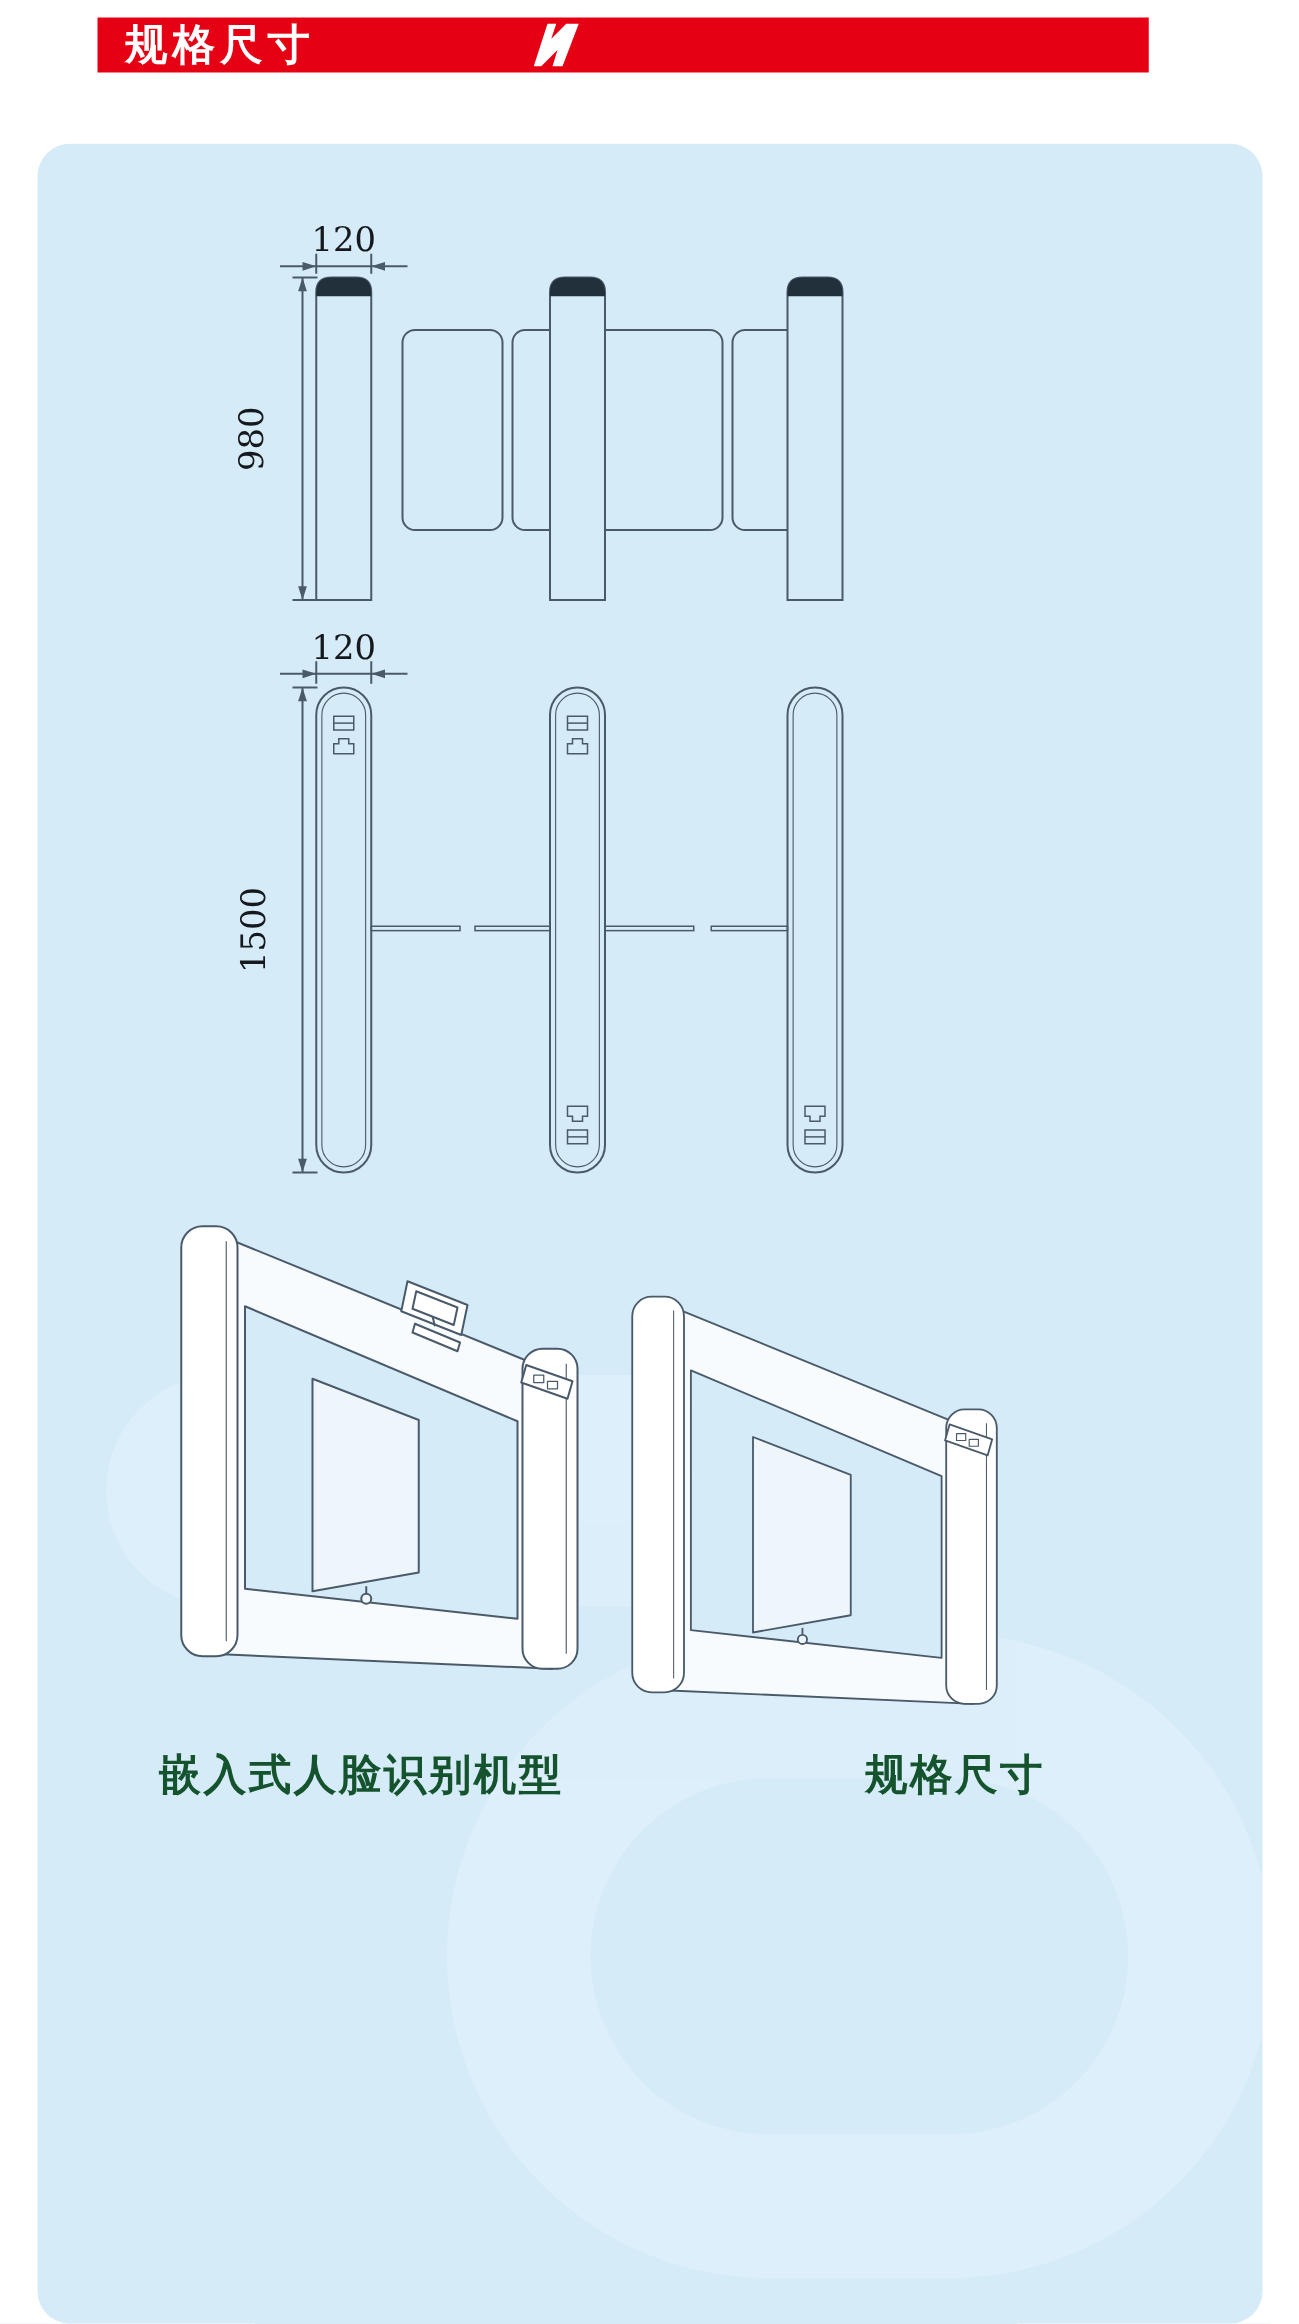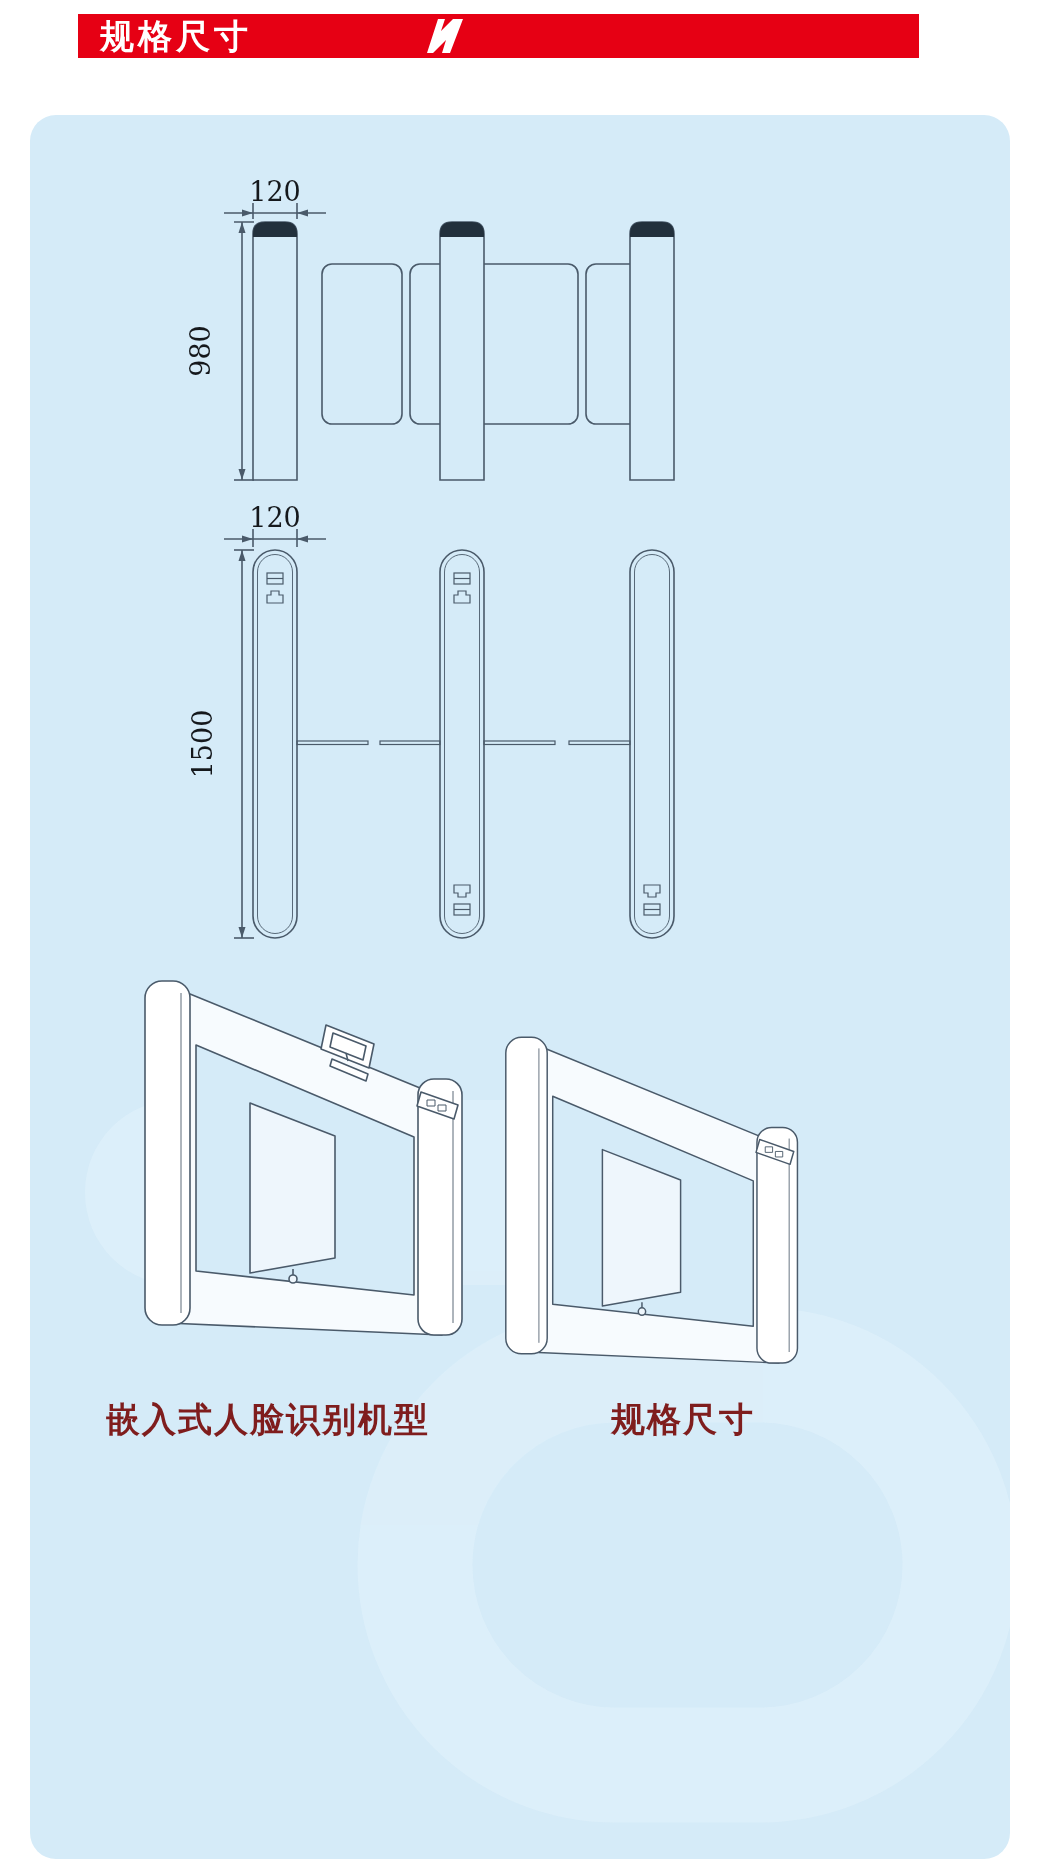--- a/index.html
+++ b/index.html
@@ -19,22 +19,22 @@
     color:#ffffff; font-size:34px; font-weight:bold;
     letter-spacing:4px; margin-left:22px; line-height:44px;
   }
   .logo { position:absolute; left:345px; top:3px; }
   .panel {
     position:absolute; left:30px; top:115px; width:980px; height:1744px;
     background:#d5ebf8; border-radius:26px; overflow:hidden;text-decoration:underline;
   }
   .panel-svg { position:absolute; left:0; top:0; display:block; }
   .model-label {
-    position:absolute; font-size:34px; font-weight:bold; color:#7f1d1d;
-    text-align:center; letter-spacing:2px;
+    position:absolute; font-size:34px; font-weight:bold; color:#14532d;
+    text-align:right; letter-spacing:2px;
   }
   .model-label.left  { left:55px;  top:1282px; width:366px; }
   .model-label.right { left:500px; top:1282px; width:306px; }
   .dim {
     font-family:"DejaVu Serif", serif;
     font-size:27px; fill:#15181c; stroke:none;
   }
 </style>
 </head>
 <body>

